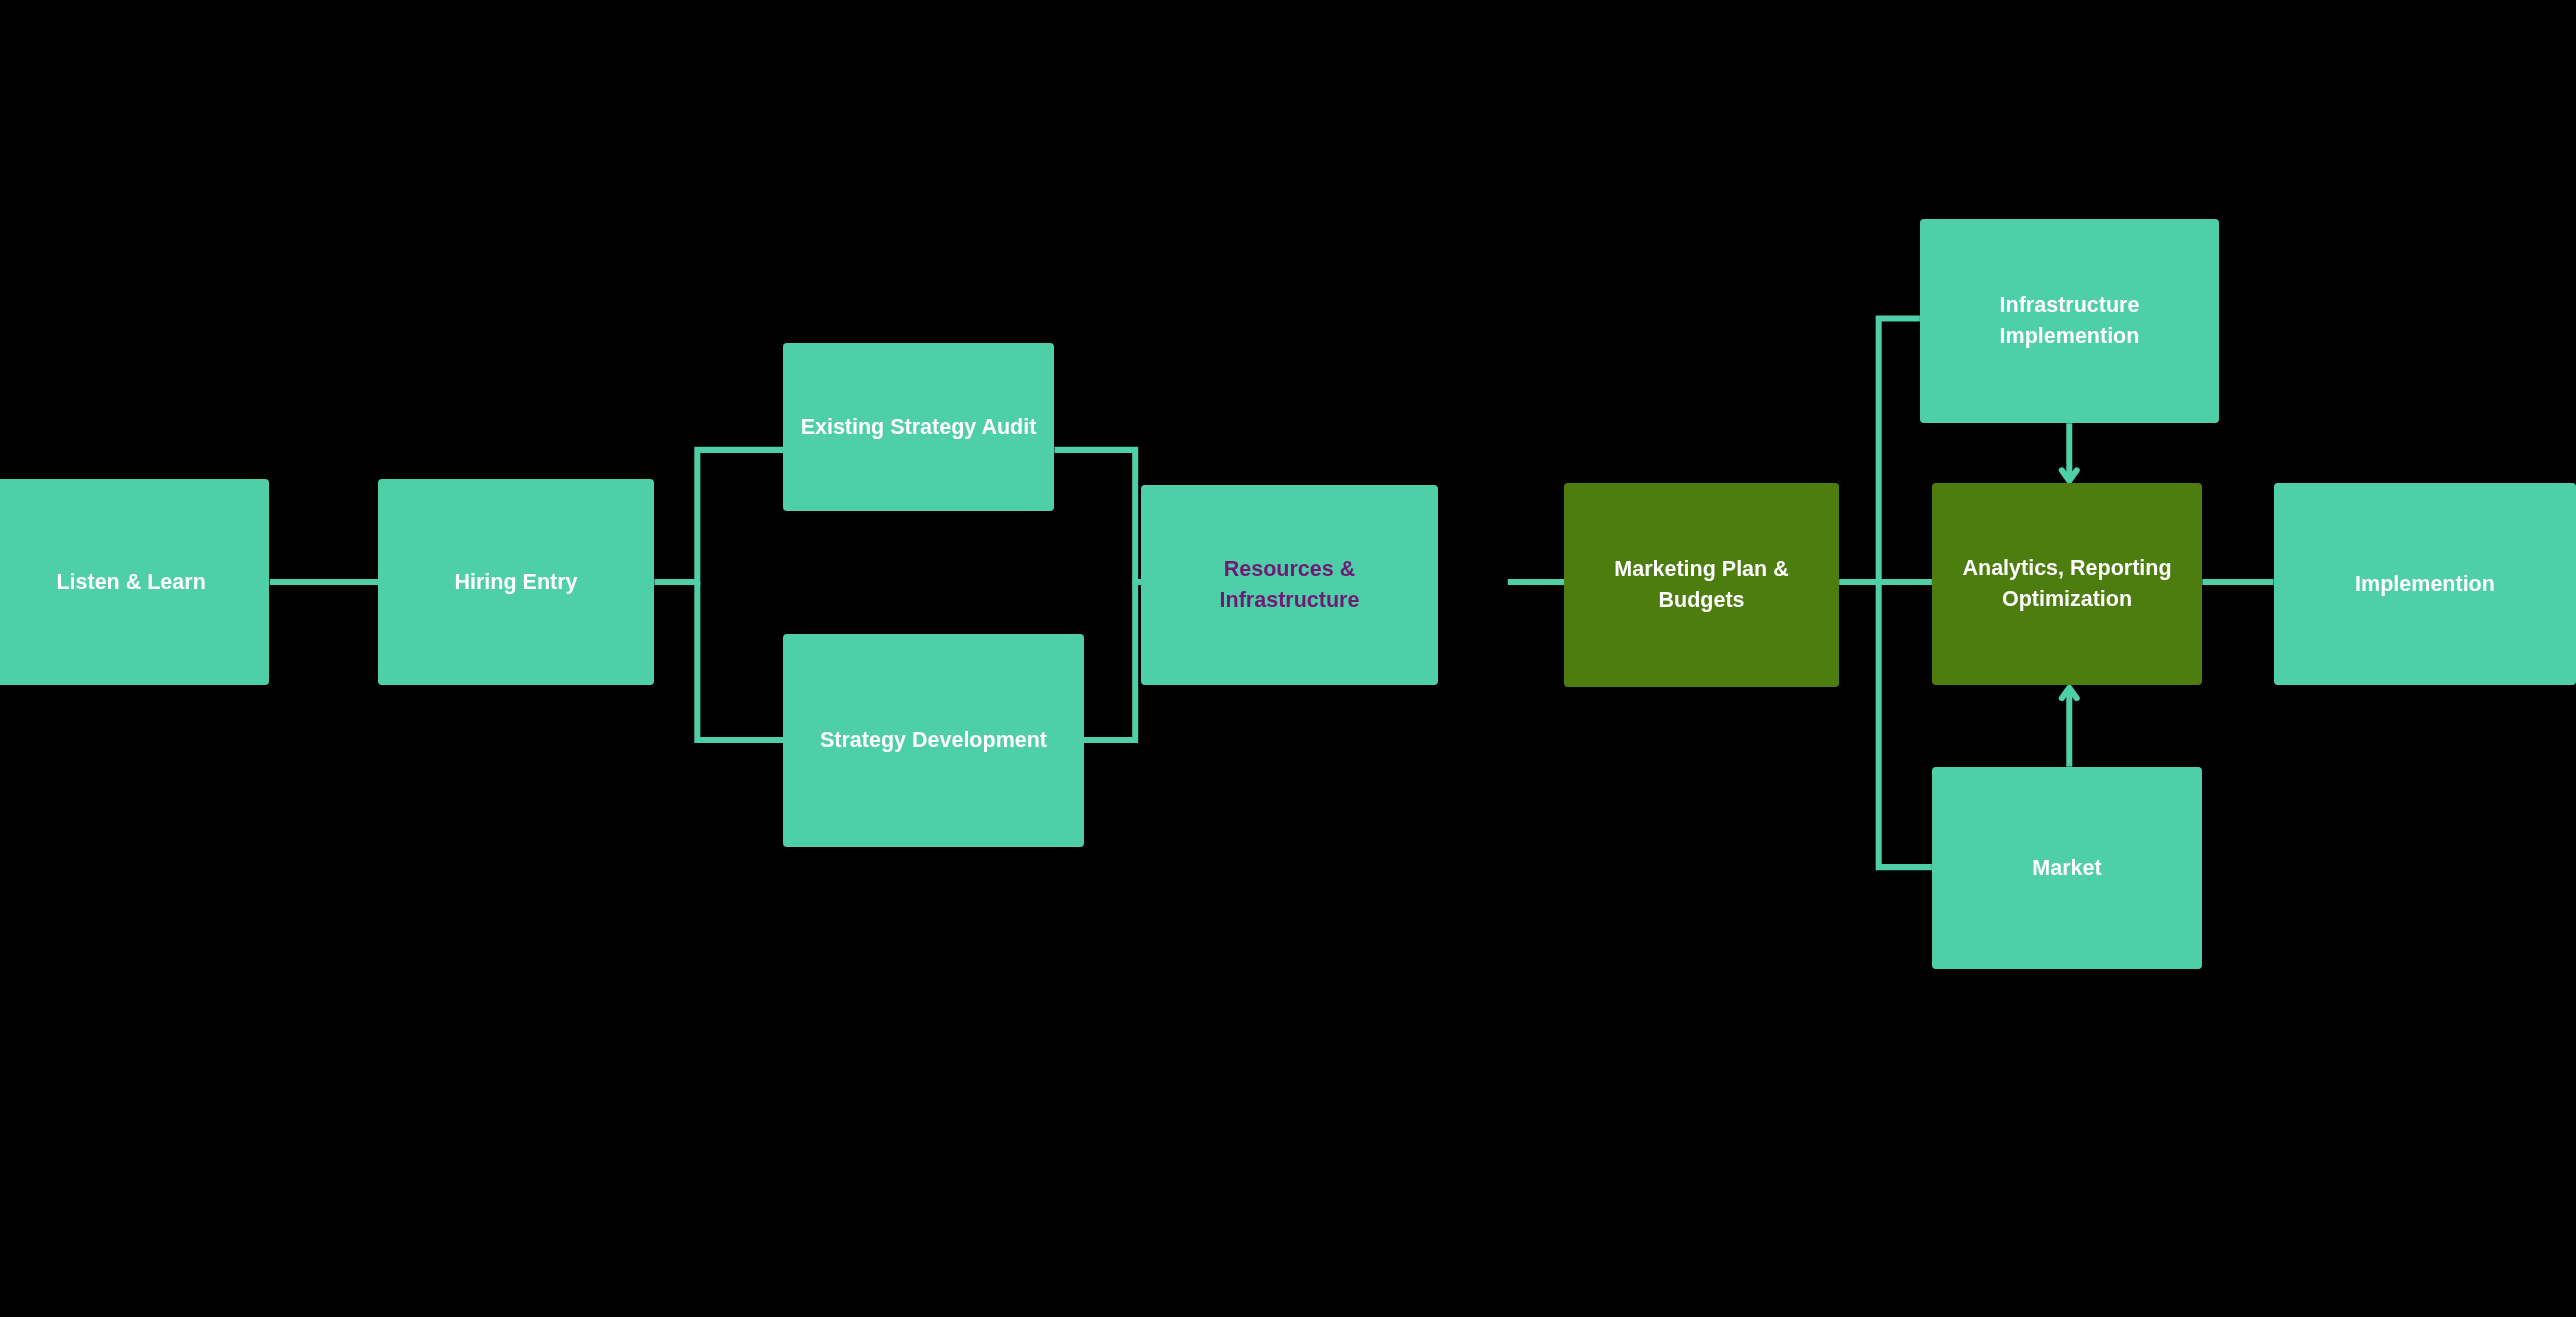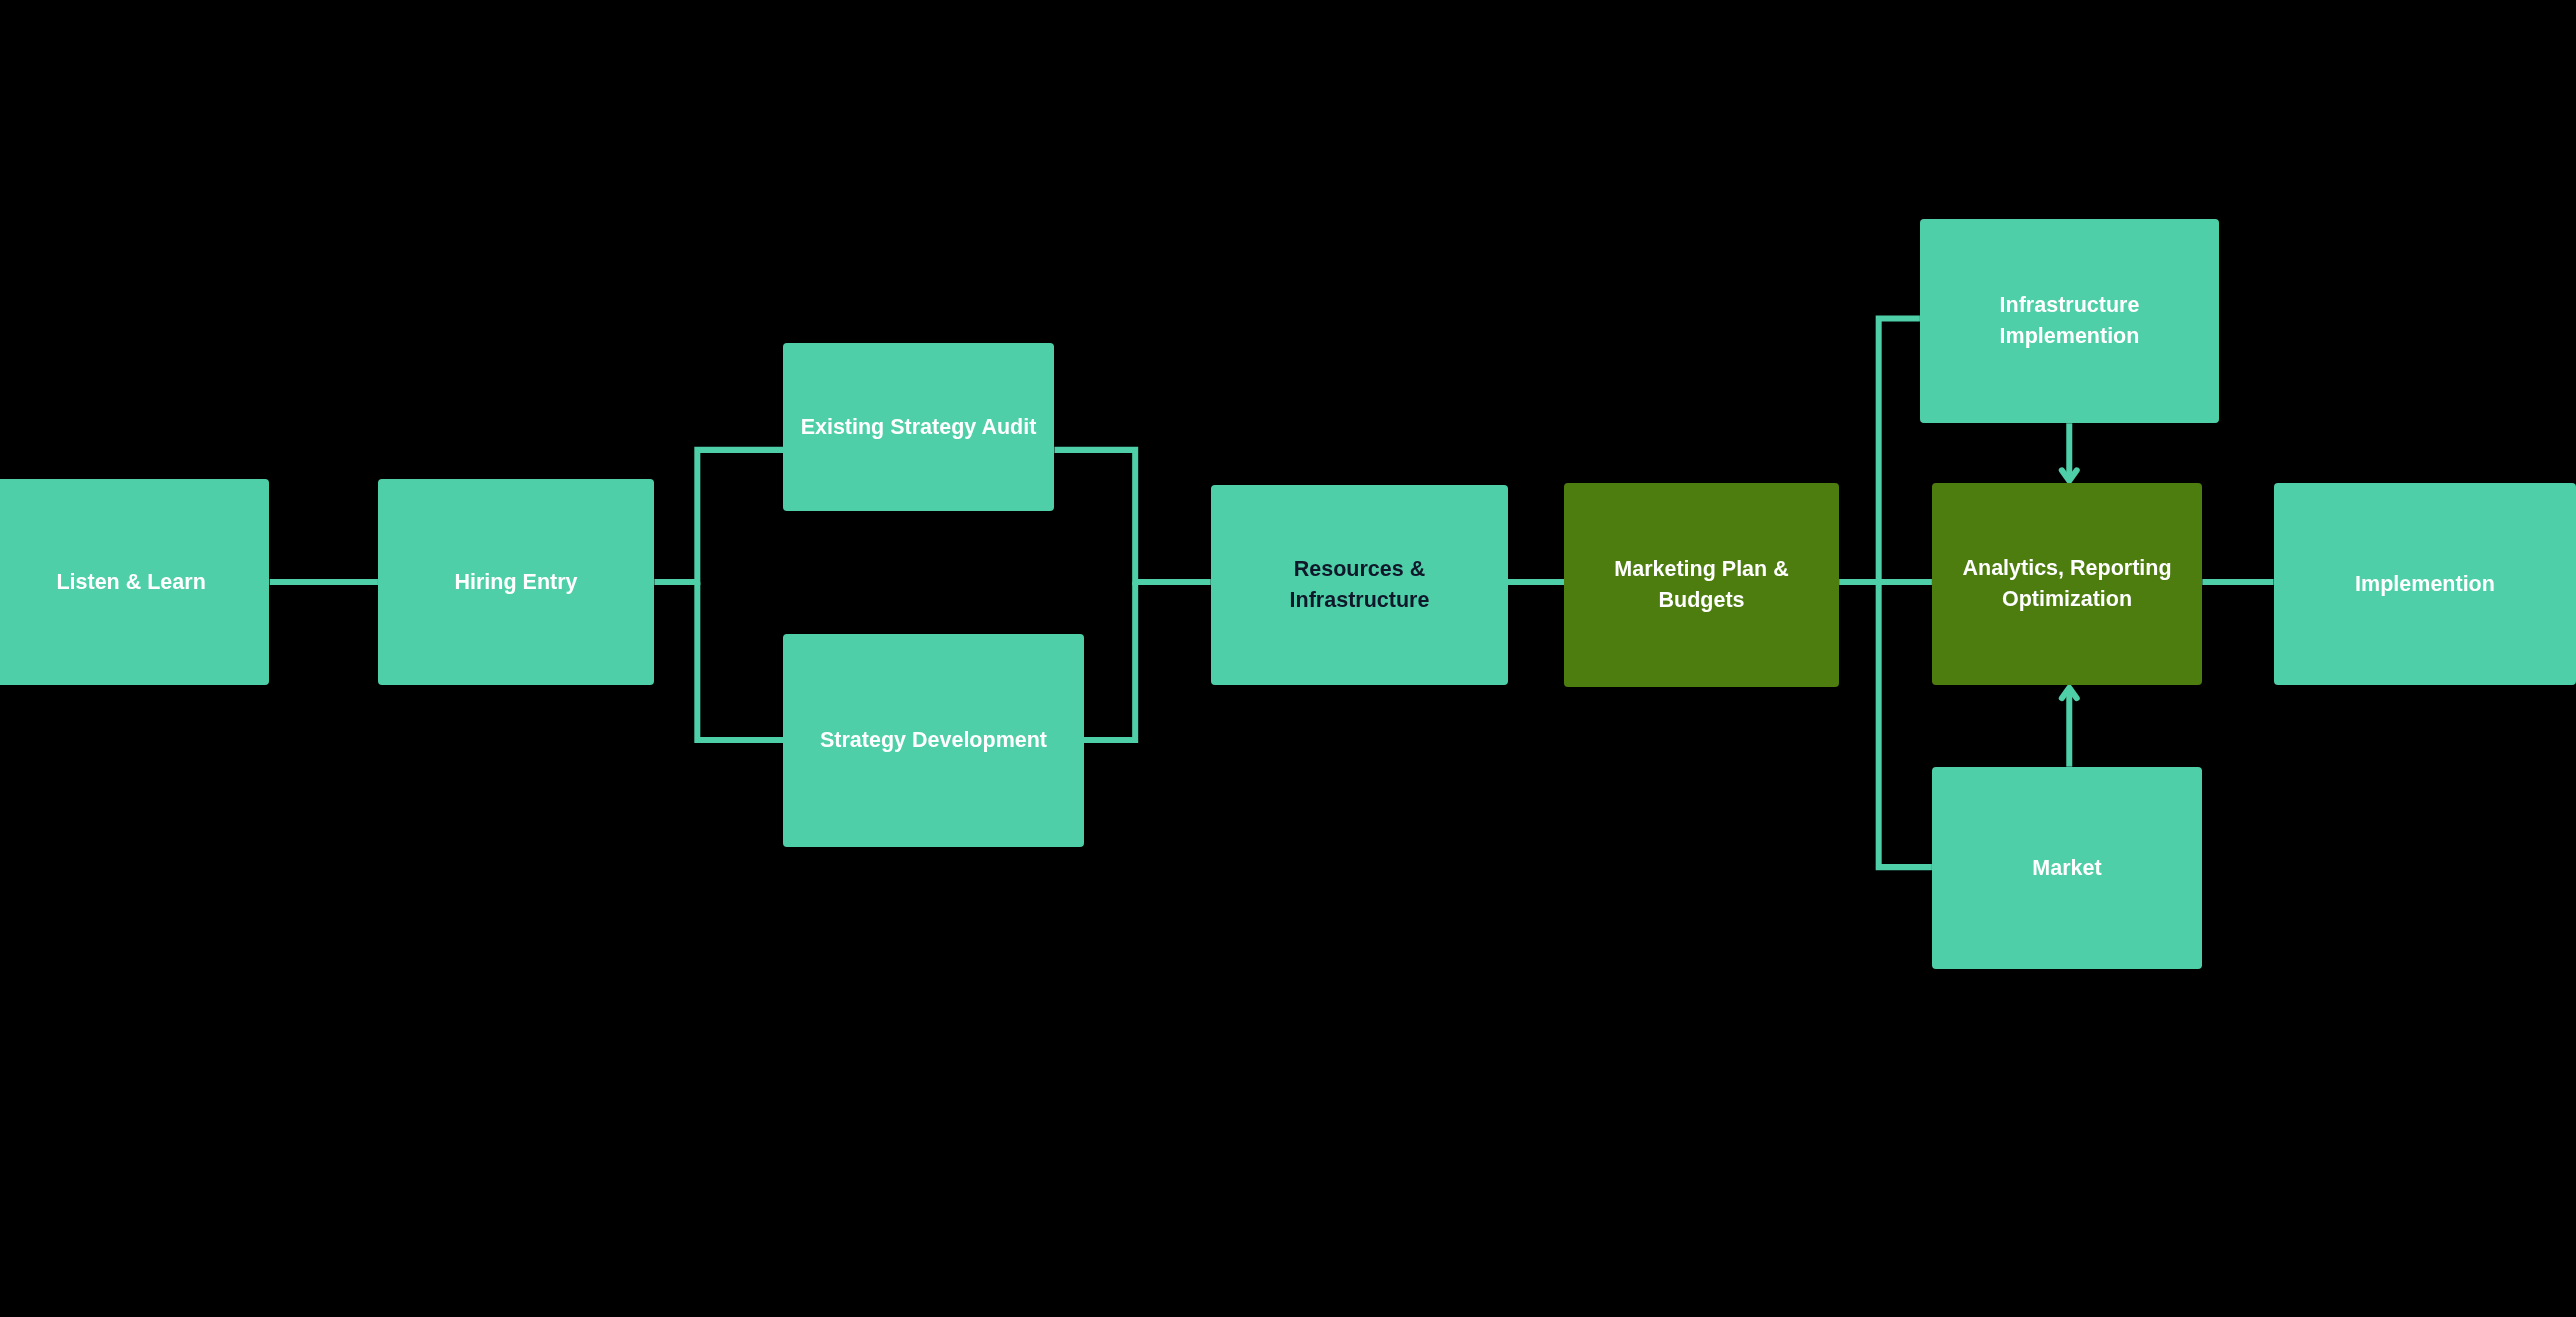--- a/index.html
+++ b/index.html
@@ -71,21 +71,21 @@
       </div>
       <div class="node" style="left: 378px; top: 479px; width: 276px; height: 206px; background: rgb(78, 207, 167); color: rgb(255, 255, 255); font-size: 21.5px;">
         <span class="node-label">Hiring Entry</span>
       </div>
       <div class="node" style="left: 783px; top: 343px; width: 271px; height: 168px; background: rgb(78, 207, 167); color: rgb(255, 255, 255); font-size: 21.5px;">
         <span class="node-label">Existing Strategy Audit</span>
       </div>
       <div class="node" style="left: 783px; top: 634px; width: 301px; height: 213px; background: rgb(78, 207, 167); color: rgb(255, 255, 255); font-size: 21.5px; text-align: right;">
         <span class="node-label">Strategy Development</span>
       </div>
-      <div class="node" style="left: 1211px; top: 485px; width: 297px; height: 200px; background: rgb(78, 207, 167); color: #0f172a; font-size: 21.5px;">
+      <div class="node" style="left: 1141px; top: 485px; width: 297px; height: 200px; background: rgb(78, 207, 167); color: #701a75; font-size: 21.5px;">
         <span class="node-label">Resources &amp;
 Infrastructure</span>
       </div>
       <div class="node" style="left: 1564px; top: 483px; width: 275px; height: 204px; background: #4d7c0f; color: rgb(255, 255, 255); font-size: 21.5px;">
         <span class="node-label">Marketing Plan &amp;
 Budgets</span>
       </div>
       <div class="node" style="left: 1920px; top: 219px; width: 299px; height: 204px; background: rgb(78, 207, 167); color: rgb(255, 255, 255); font-size: 21.5px;">
         <span class="node-label">Infrastructure
 Implemention</span>

